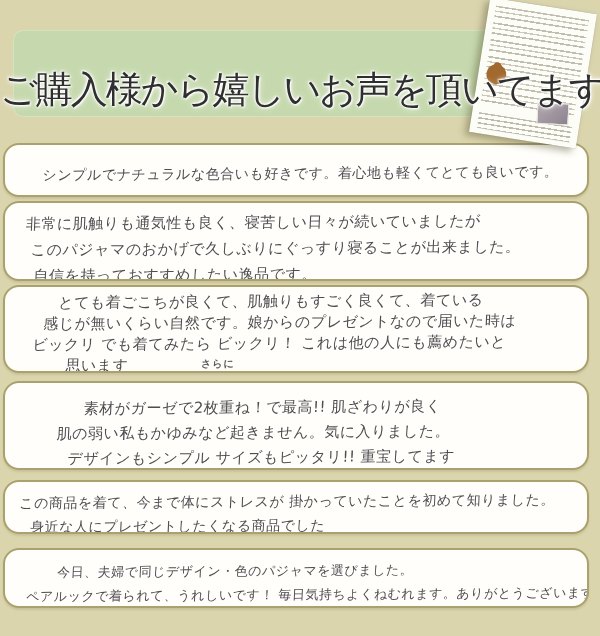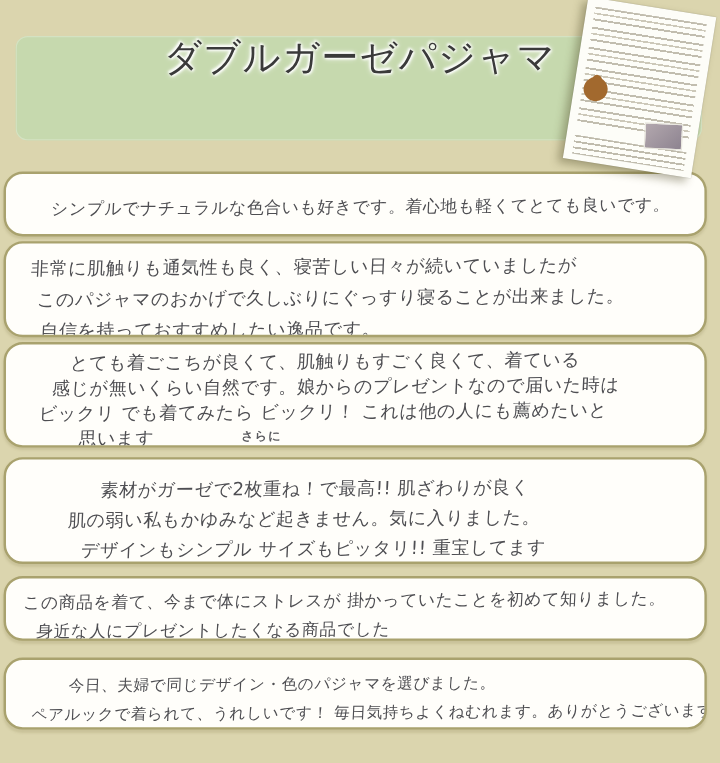--- a/index.html
+++ b/index.html
@@ -70,21 +70,21 @@
   .annotation{
     position:absolute;font-size:10px;color:#5a5a5e;letter-spacing:1px;font-weight:bold;
   }
 </style>
 </head>
 <body>
 
 <div class="page">
 
   <div class="header-box"></div>
-  <div class="product-title">ダブルガーゼパジャマ</div>
+  <div class="headline">ご購入様から嬉しいお声を頂いてます</div>
 
   <div class="paper">
     <div class="paper-lines"></div>
     <div class="paper-footer"></div>
     <div class="stamp"></div>
     <div class="mini-photo"></div>
   </div>
 
   <div class="tbox" style="top:143px;height:54px;">
     <div class="hw-wrap" style="padding-top:15px;">

